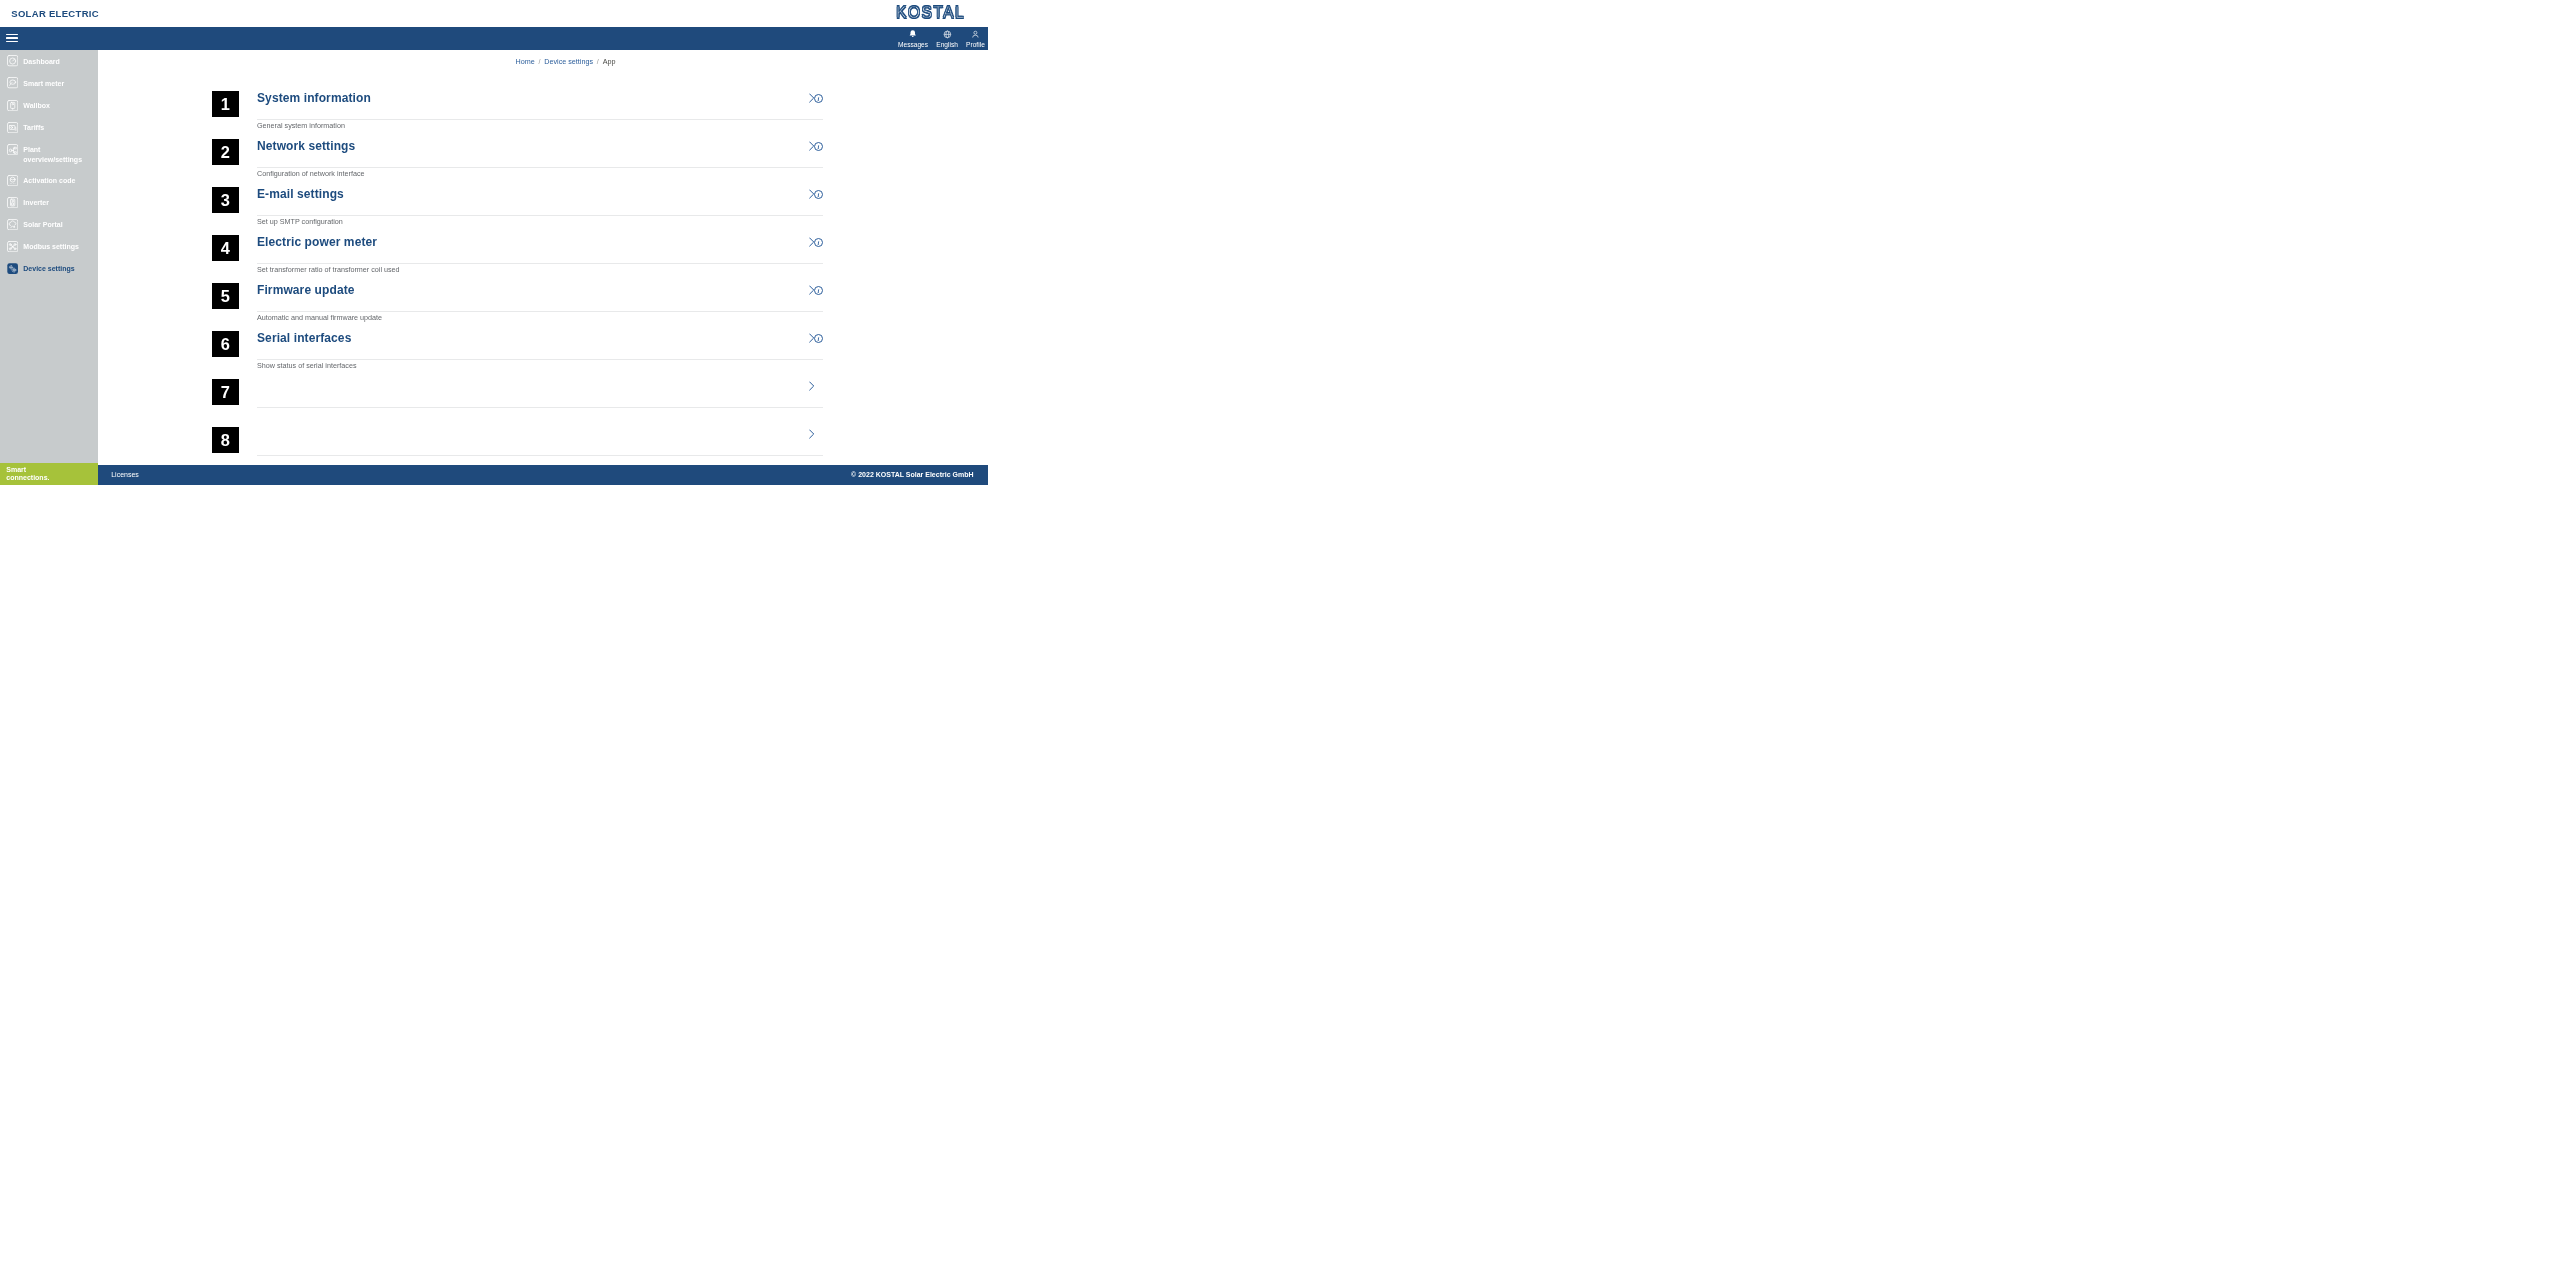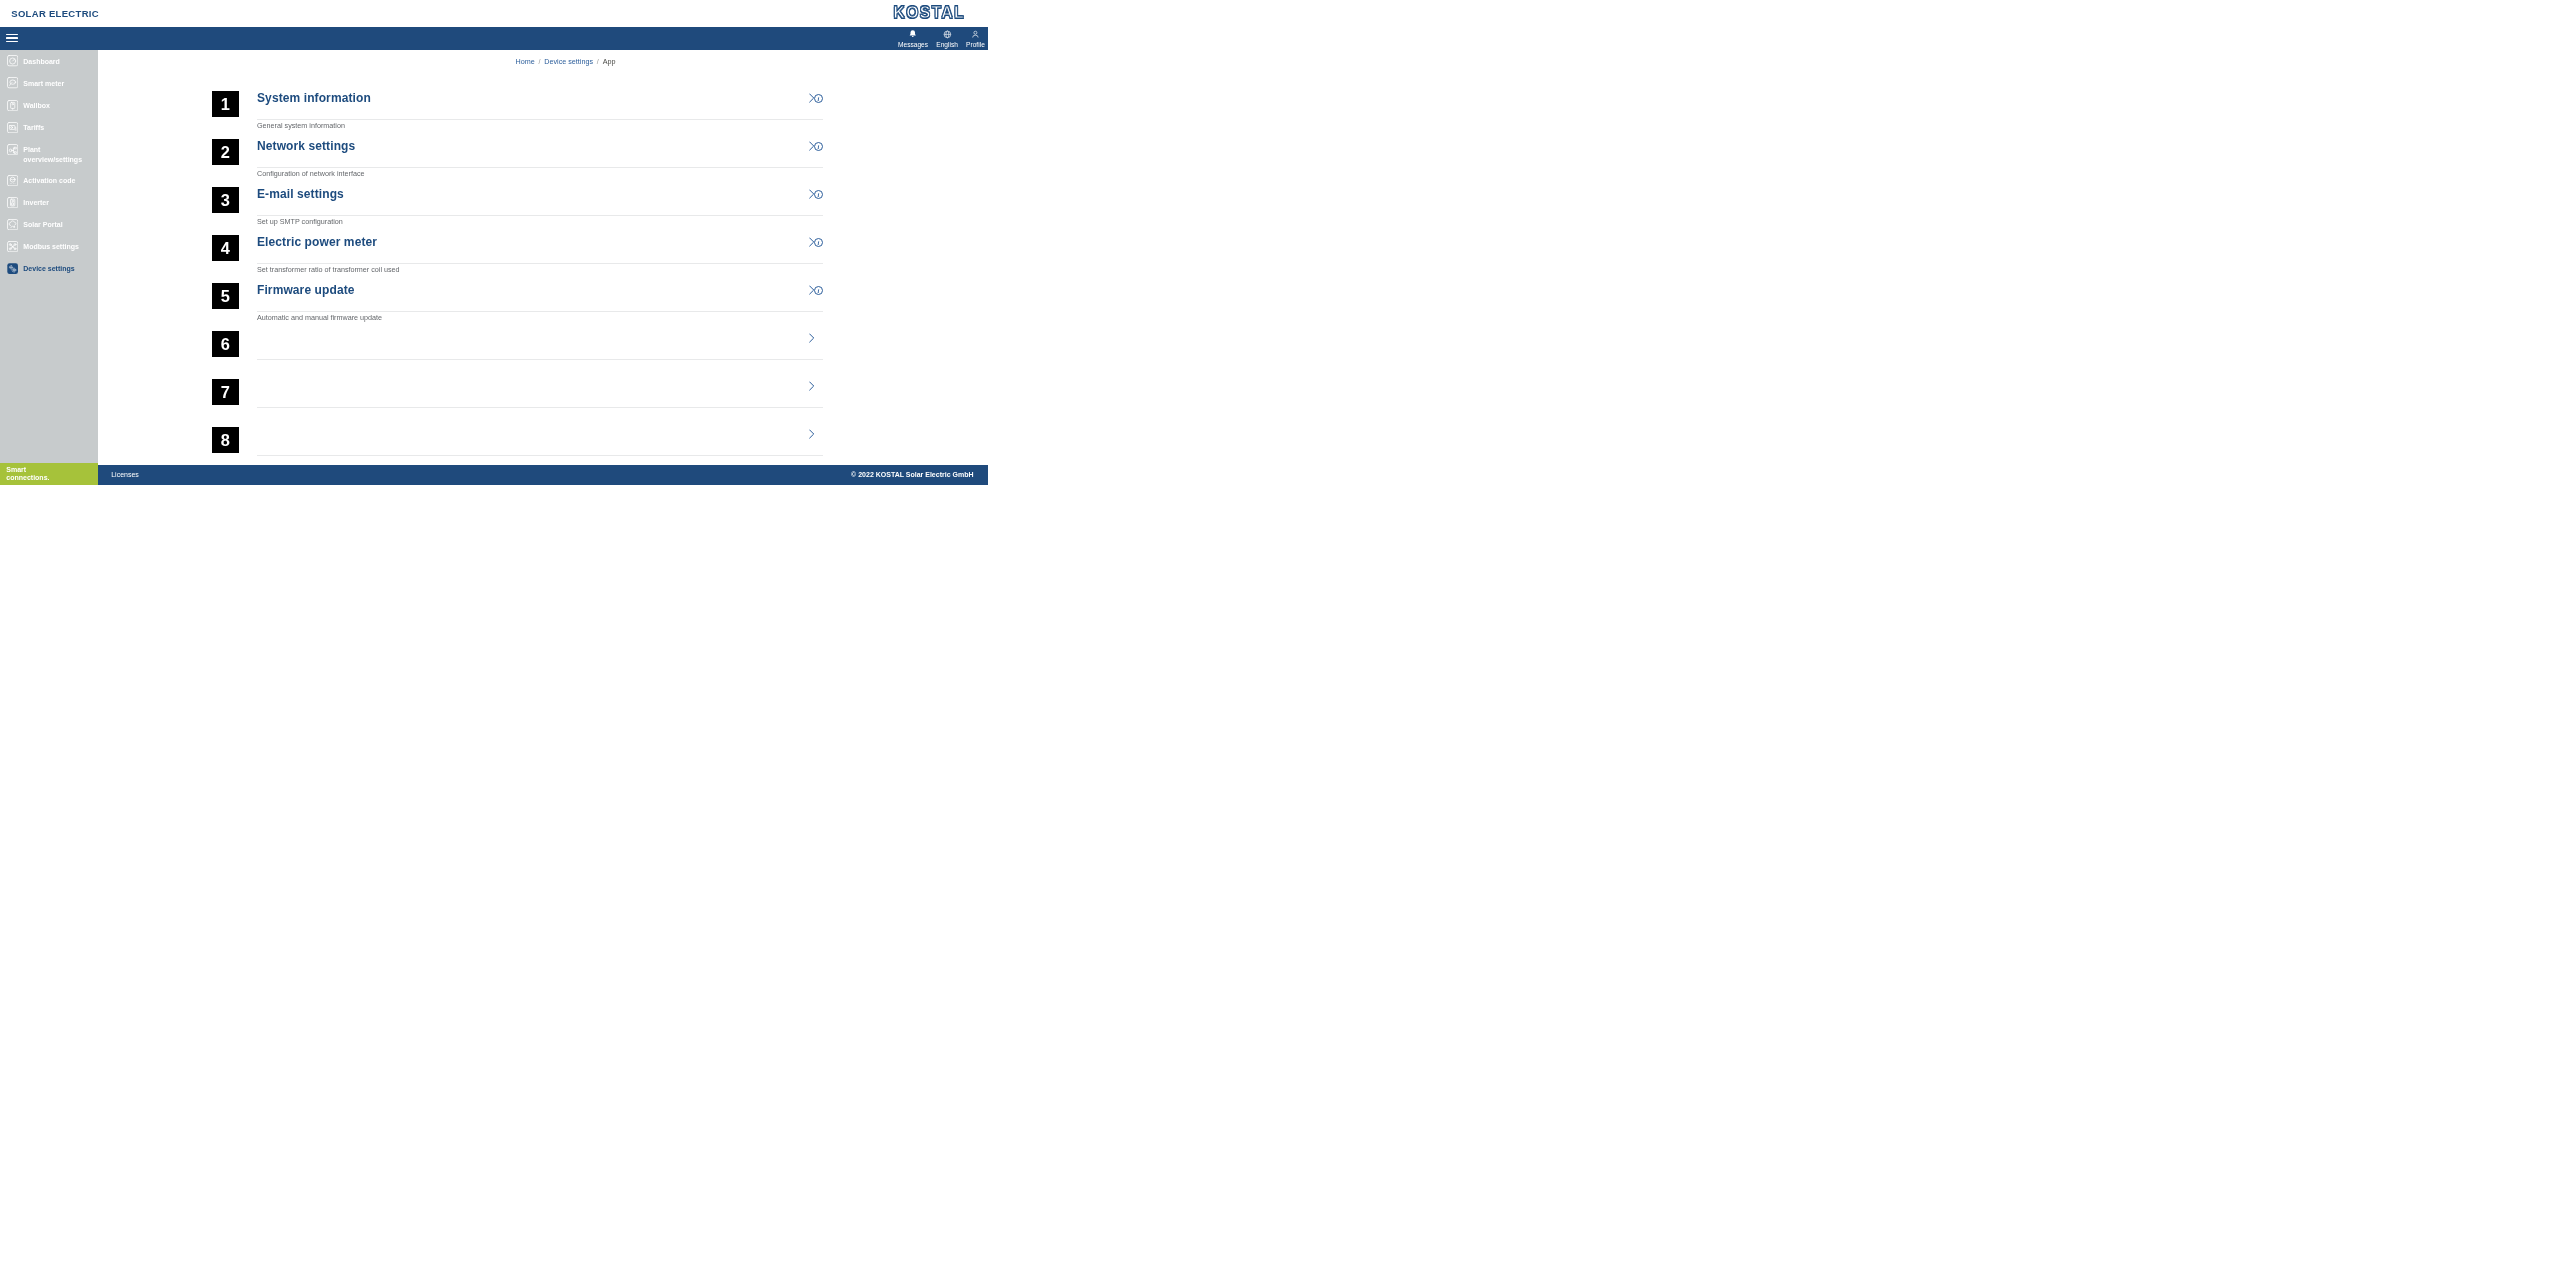--- a/index.html
+++ b/index.html
@@ -3,21 +3,21 @@
 <meta charset="utf-8">
 <style>
   html,body{margin:0;padding:0;background:#fff;}
   #app{position:relative;width:988px;height:485px;overflow:hidden;
        font-family:"Liberation Sans",sans-serif;background:#fff;}
 
   
   .top-header{position:absolute;top:0;left:0;right:0;height:26px;background:#fff;}
   .brand{position:absolute;left:11.3px;top:7.6px;font-size:9.5px;font-weight:700;
          color:#1d4b7e;letter-spacing:0.3px;}
-  .kostal-logo{position:absolute;right:23px;top:3.8px;font-size:15.8px;font-weight:700;
+  .kostal-logo{position:absolute;right:23px;top:3.8px;font-size:15.8px;font-weight:400;
          letter-spacing:1.3px;color:#fff;-webkit-text-stroke:0.8px #1d4b7e;
          text-shadow:-0.6px -0.6px 0 #1d4b7e,0.6px -0.6px 0 #1d4b7e,-0.6px 0.6px 0 #1d4b7e,0.6px 0.6px 0 #1d4b7e;}
 
   
   .navbar{position:absolute;top:26.5px;left:0;right:0;height:23px;background:#1f4a7c;}
   .hamburger{position:absolute;left:6.3px;top:7px;width:12px;height:8.8px;display:flex;
              flex-direction:column;justify-content:space-between;cursor:pointer;}
   .hamburger span{display:block;height:1.4px;background:#fff;border-radius:0.6px;}
   .nav-actions{position:absolute;right:3.2px;top:1.3px;height:21px;display:flex;gap:8.2px;align-items:flex-end;}
   .nav-action{display:flex;flex-direction:column;align-items:center;gap:0.6px;color:#fff;cursor:pointer;}
@@ -320,20 +320,27 @@
         <div class="row-sub">Automatic and manual firmware update</div>
       </div>
       <span class="chevron"><svg width="5.7" height="10" viewBox="0 0 9 16" fill="none" stroke="#2c5e9b" stroke-width="1.6" stroke-linecap="round" stroke-linejoin="round">
             <polyline points="1,1.5 7.5,8 1,14.5"></polyline>
           </svg></span>
       <div class="divider"></div>
     </div>
 
     <div class="row">
       <div class="num">6</div>
+      <div class="row-body">
+        <div class="row-head">
+          <span class="row-title">Serial interfaces</span>
+          <span class="info-icon">i</span>
+        </div>
+        <div class="row-sub">Show status of serial interfaces</div>
+      </div>
       <span class="chevron"><svg width="5.7" height="10" viewBox="0 0 9 16" fill="none" stroke="#2c5e9b" stroke-width="1.6" stroke-linecap="round" stroke-linejoin="round">
             <polyline points="1,1.5 7.5,8 1,14.5"></polyline>
           </svg></span>
       <div class="divider"></div>
     </div>
 
     <div class="row">
       <div class="num">7</div>
       <span class="chevron"><svg width="5.7" height="10" viewBox="0 0 9 16" fill="none" stroke="#2c5e9b" stroke-width="1.6" stroke-linecap="round" stroke-linejoin="round">
             <polyline points="1,1.5 7.5,8 1,14.5"></polyline>

